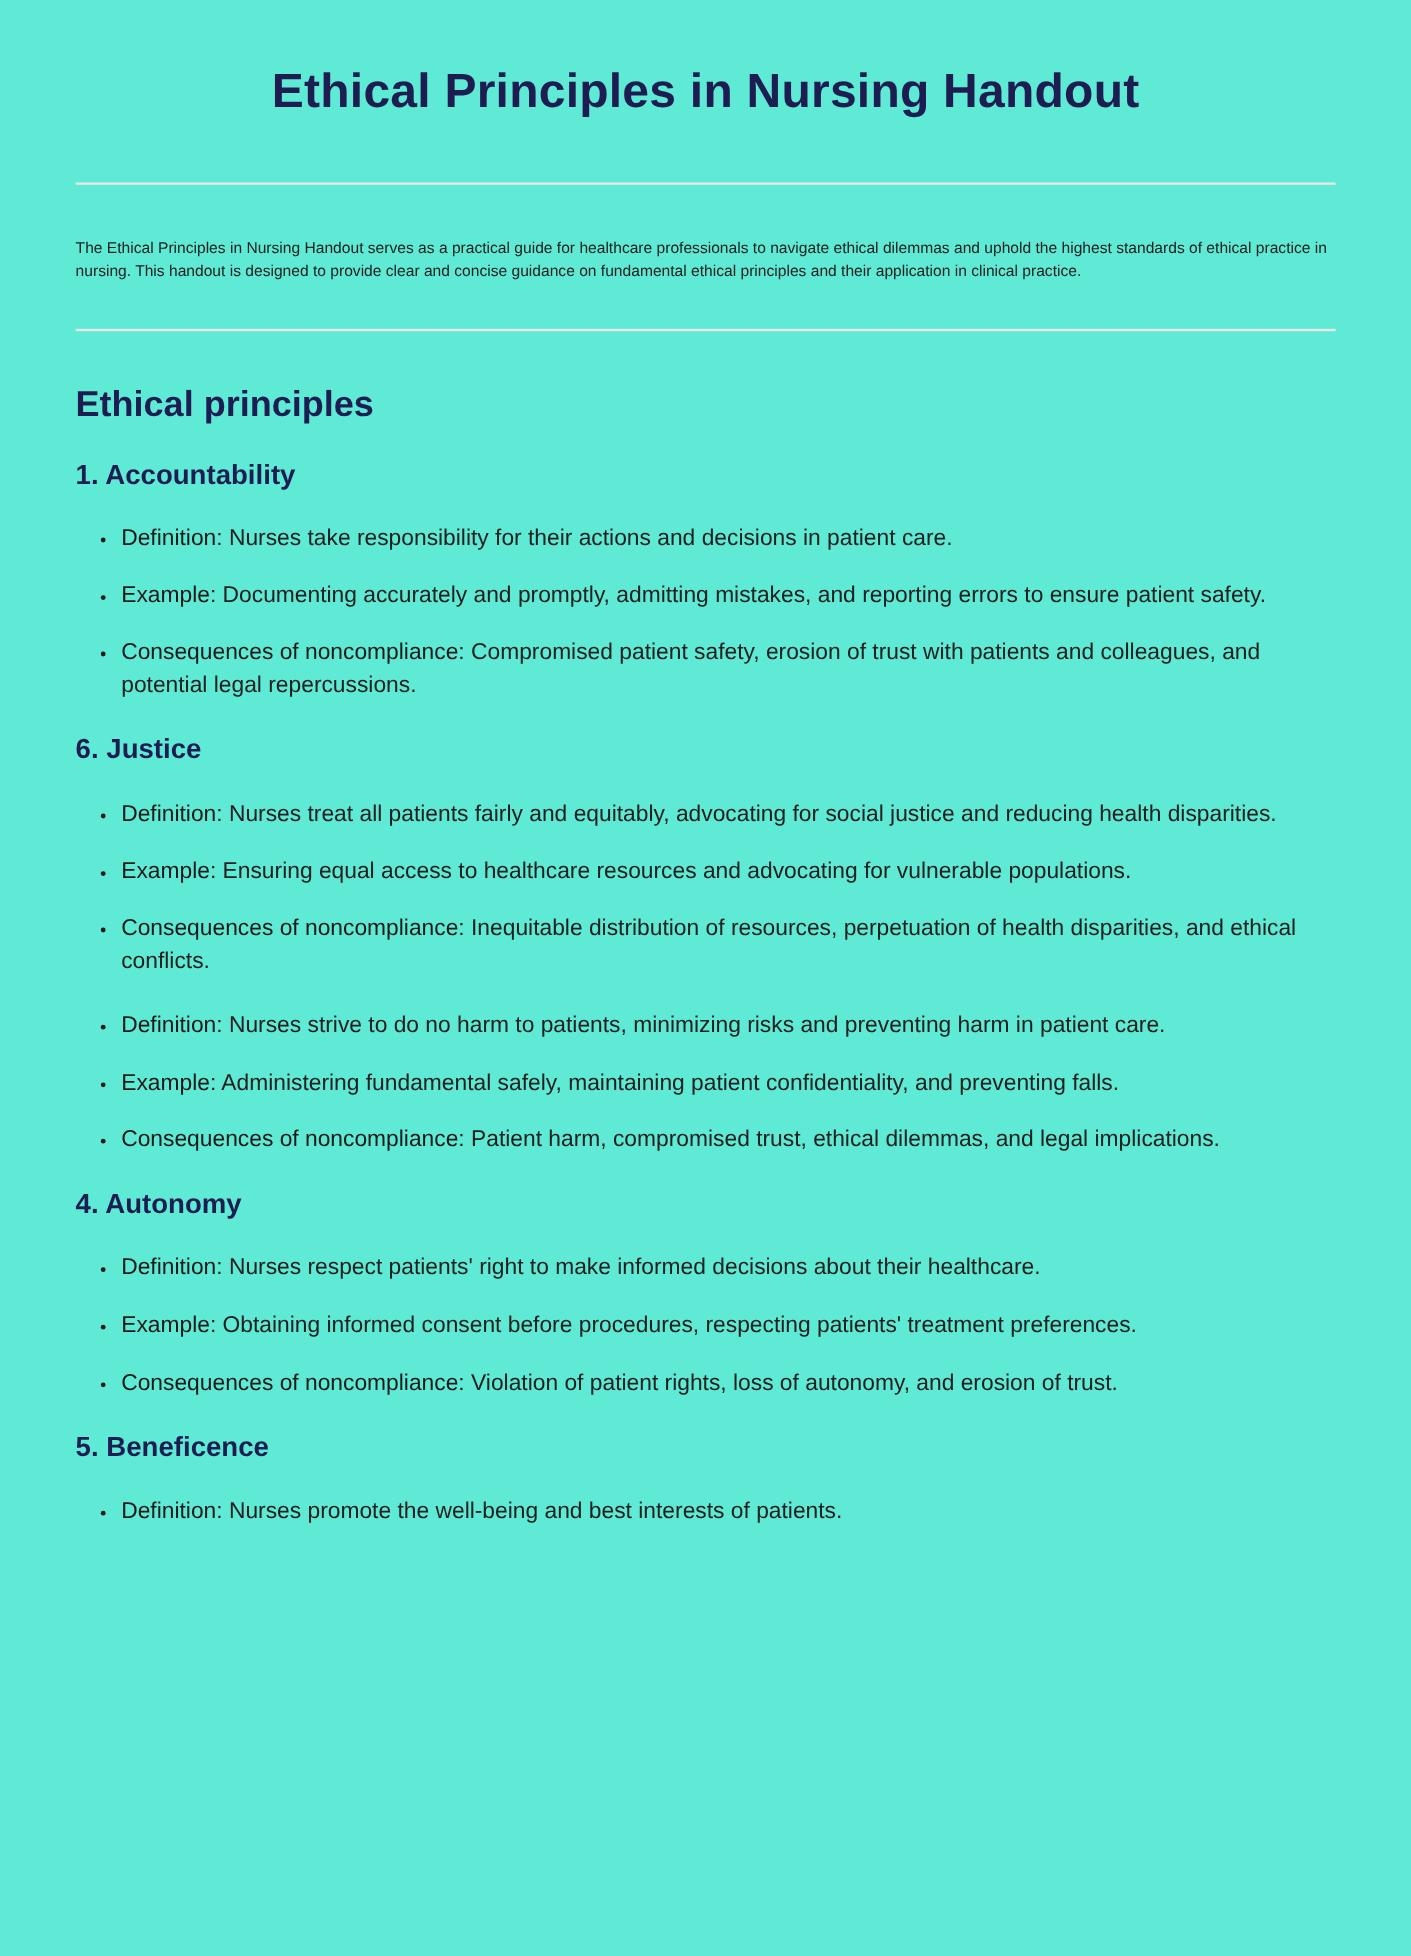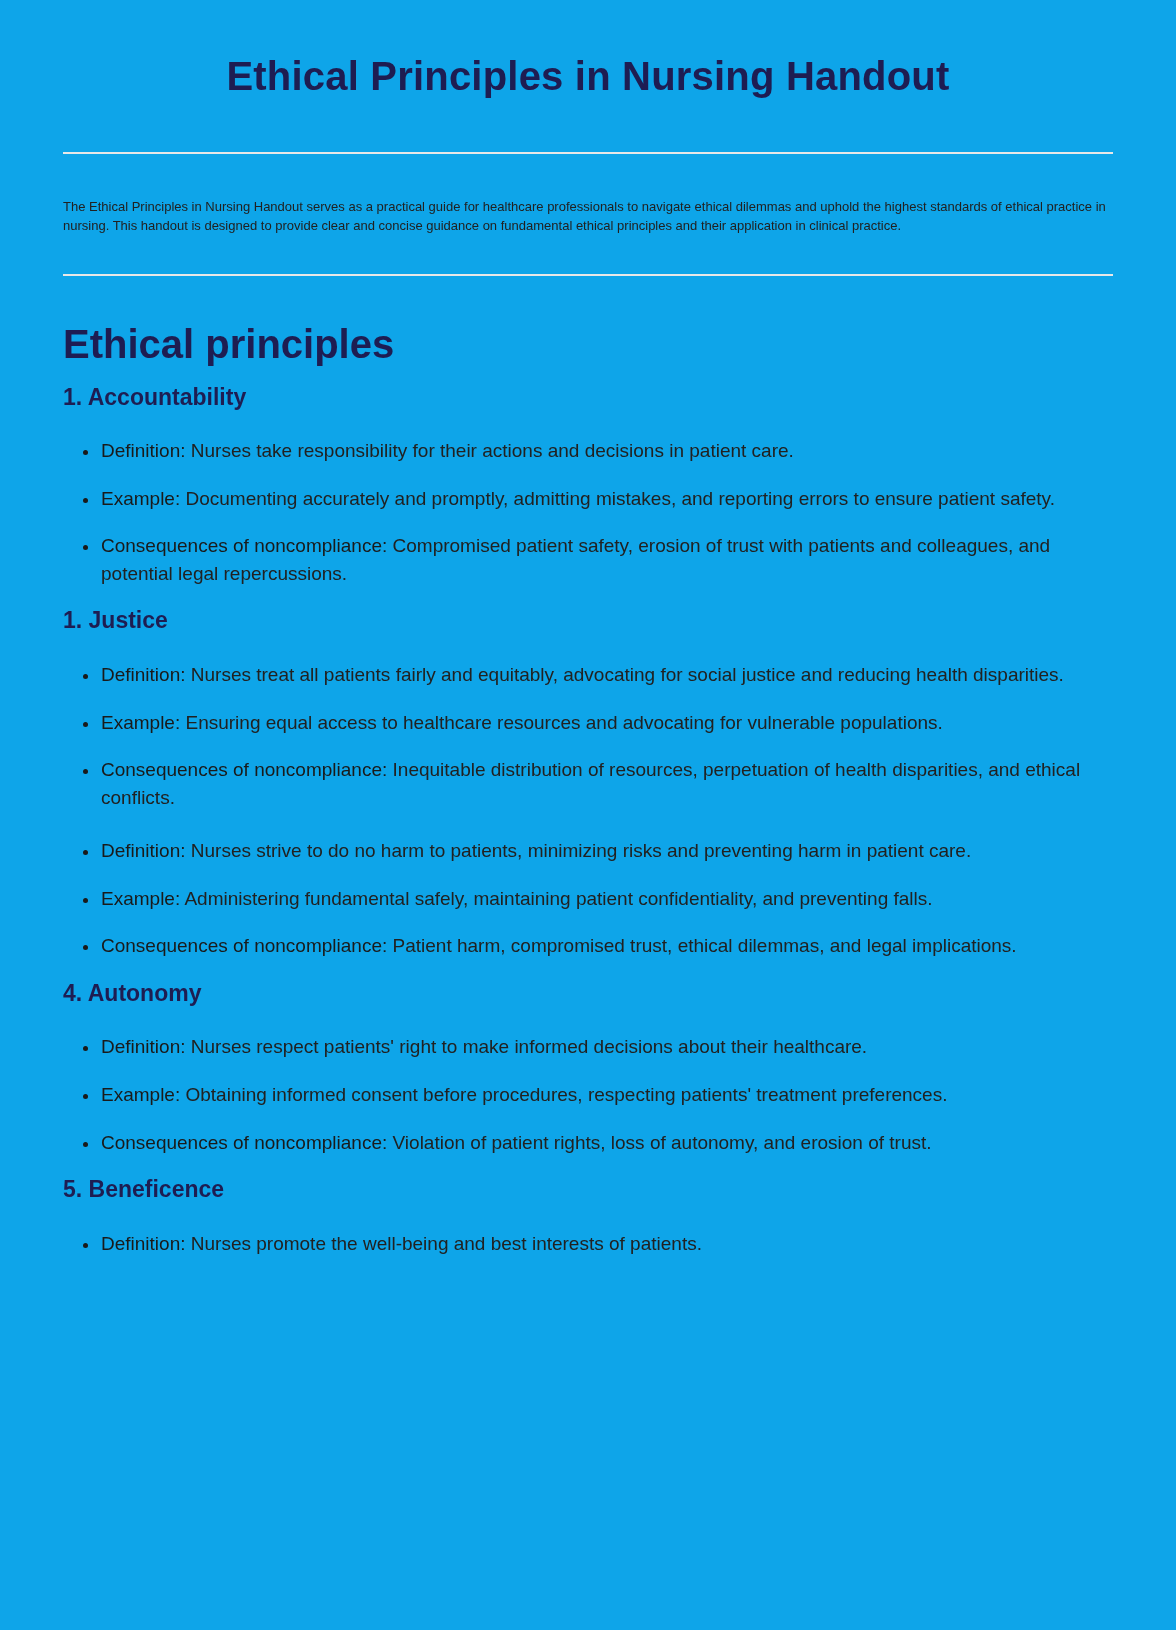--- a/index.html
+++ b/index.html
@@ -12,21 +12,21 @@
     min-height: 1630px;
     font-family: "Liberation Sans", sans-serif;
     color: #212121;
     -webkit-font-smoothing: antialiased;
   }
   .page {
     box-sizing: border-box;
     width: 1176px;
     min-height: 1630px;
     padding: 52px 63px 60px 63px;
-    background: #0ea5e9;
+    background: #5eead4;
   }
   .doc-title {
     margin: 0;
     font-size: 40px;
     line-height: 1.2;
     font-weight: 700;
     text-align: center;
     color: #1e1d52;
     letter-spacing: 0.2px;
   }
@@ -39,27 +39,27 @@
   .divider-top { margin-top: 52px; }
   .divider-mid { margin-top: 38px; }
   .intro {
     margin: 44px 0 0 0;
     font-size: 13px;
     line-height: 1.45;
     color: #212121;
   }
   .section-title {
     margin: 44px 0 0 0;
-    font-size: 40px;
+    font-size: 30px;
     line-height: 1.2;
     font-weight: 700;
     color: #1e1d52;
   }
   .principle-heading {
-    margin: 16px 0 0 0;
+    margin: 26px 0 0 0;
     font-size: 23px;
     line-height: 1.2;
     font-weight: 700;
     color: #1e1d52;
   }
   .principle-list {
     margin: 26px 0 0 0;
     padding: 0 0 0 36px;
     list-style: disc;
     font-size: 19px;
@@ -97,21 +97,21 @@
   <section>
     <h3 class="principle-heading">1. Accountability</h3>
     <ul class="principle-list">
       <li><span class="item-label">Definition:</span> <span>Nurses take responsibility for their actions and decisions in patient care.</span></li>
       <li><span class="item-label">Example:</span> <span>Documenting accurately and promptly, admitting mistakes, and reporting errors to ensure patient safety.</span></li>
       <li><span class="item-label">Consequences of noncompliance:</span> <span>Compromised patient safety, erosion of trust with patients and colleagues, and potential legal repercussions.</span></li>
     </ul>
   </section>
 
   <section>
-    <h3 class="principle-heading">1. Justice</h3>
+    <h3 class="principle-heading">6. Justice</h3>
     <ul class="principle-list">
       <li><span class="item-label">Definition:</span> <span>Nurses treat all patients fairly and equitably, advocating for social justice and reducing health disparities.</span></li>
       <li><span class="item-label">Example:</span> <span>Ensuring equal access to healthcare resources and advocating for vulnerable populations.</span></li>
       <li><span class="item-label">Consequences of noncompliance:</span> <span>Inequitable distribution of resources, perpetuation of health disparities, and ethical conflicts.</span></li>
     </ul>
   </section>
 
   <section>
     <ul class="principle-list">
       <li><span class="item-label">Definition:</span> <span>Nurses strive to do no harm to patients, minimizing risks and preventing harm in patient care.</span></li>

